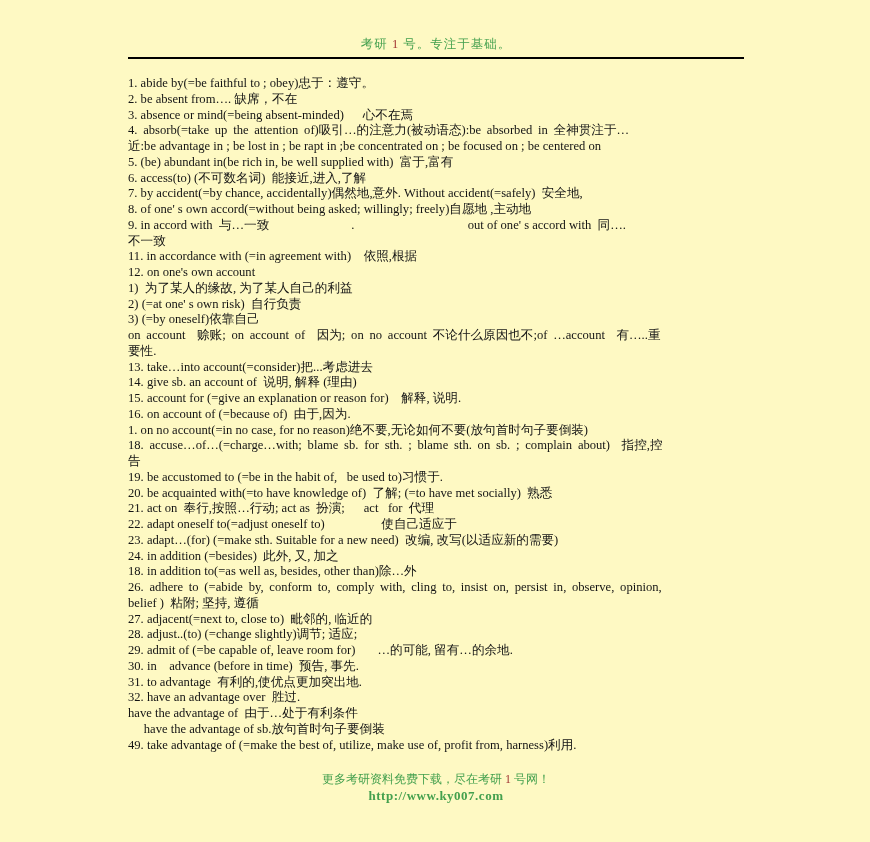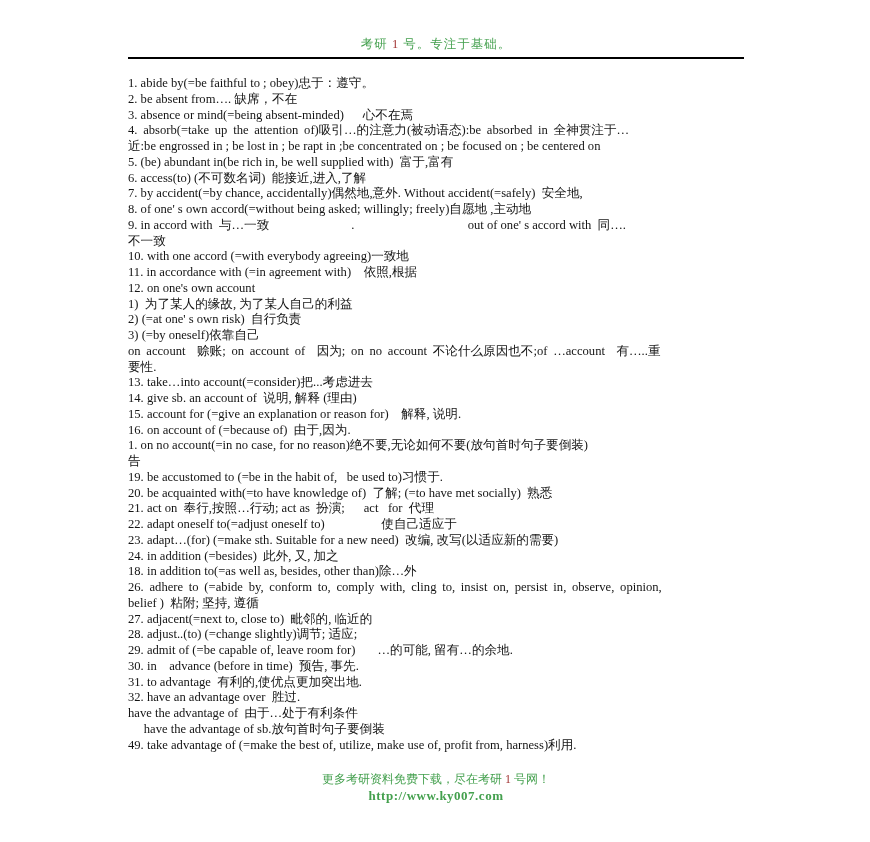--- a/index.html
+++ b/index.html
@@ -1,19 +1,19 @@
 <!DOCTYPE html>
 <html><head>
 <meta charset="utf-8">
 <style>
   html,body{margin:0;padding:0;background:#e8e8e8;}
   .page{
     position:relative;
     width:870px;height:842px;
-    background:#ffffff;
+    background:#fef9c3;
     font-family:"Liberation Serif","DejaVu Serif",serif;
     color:#141414;
     overflow:hidden;
   }
   .header{
     position:absolute;
     left:128px;top:36px;
     width:616px;
     text-align:center;
     font-size:12.5px;
@@ -58,40 +58,40 @@
     <span>考研</span>
     <span style="color: rgb(162, 53, 53);">1</span>
     <span>号。专注于基础。</span>
   </div>
 
   <div class="content">
       <div class="line">1. abide by(=be faithful to ; obey)忠于：遵守。</div>
       <div class="line">2. be absent from…. 缺席，不在</div>
       <div class="line">3. absence or mind(=being absent-minded)      心不在焉</div>
       <div class="line stretch">4. absorb(=take up the attention of)吸引…的注意力(被动语态):be absorbed in 全神贯注于…</div>
-      <div class="line">近:be engrossed in ; be lost in ; be rapt in ;be concentrated on ; be focused on ; be centered on</div>
+      <div class="line">近:be advantage in ; be lost in ; be rapt in ;be concentrated on ; be focused on ; be centered on</div>
       <div class="line">5. (be) abundant in(be rich in, be well supplied with)  富于,富有</div>
       <div class="line">6. access(to) (不可数名词)  能接近,进入,了解</div>
       <div class="line">7. by accident(=by chance, accidentally)偶然地,意外. Without accident(=safely)  安全地,</div>
       <div class="line">8. of one' s own accord(=without being asked; willingly; freely)自愿地 ,主动地</div>
       <div class="line">9. in accord with  与…一致                          .                                    out of one' s accord with  同….</div>
       <div class="line">不一致</div>
-      <div class="line">10. with one accord (=with everybody agreeing)一致地</div>
       <div class="line">11. in accordance with (=in agreement with)    依照,根据</div>
       <div class="line">12. on one's own account</div>
       <div class="line">1)  为了某人的缘故, 为了某人自己的利益</div>
       <div class="line">2) (=at one' s own risk)  自行负责</div>
       <div class="line">3) (=by oneself)依靠自己</div>
       <div class="line stretch">on account  赊账; on account of  因为; on no account 不论什么原因也不;of …account  有…..重</div>
       <div class="line">要性.</div>
       <div class="line">13. take…into account(=consider)把...考虑进去</div>
       <div class="line">14. give sb. an account of  说明, 解释 (理由)</div>
       <div class="line">15. account for (=give an explanation or reason for)    解释, 说明.</div>
       <div class="line">16. on account of (=because of)  由于,因为.</div>
       <div class="line">1. on no account(=in no case, for no reason)绝不要,无论如何不要(放句首时句子要倒装)</div>
+      <div class="line stretch">18. accuse…of…(=charge…with; blame sb. for sth. ; blame sth. on sb. ; complain about)  指控,控</div>
       <div class="line">告</div>
       <div class="line">19. be accustomed to (=be in the habit of,   be used to)习惯于.</div>
       <div class="line">20. be acquainted with(=to have knowledge of)  了解; (=to have met socially)  熟悉</div>
       <div class="line">21. act on  奉行,按照…行动; act as  扮演;      act   for  代理</div>
       <div class="line">22. adapt oneself to(=adjust oneself to)                  使自己适应于</div>
       <div class="line">23. adapt…(for) (=make sth. Suitable for a new need)  改编, 改写(以适应新的需要)</div>
       <div class="line">24. in addition (=besides)  此外, 又, 加之</div>
       <div class="line">18. in addition to(=as well as, besides, other than)除…外</div>
       <div class="line stretch">26. adhere to (=abide by, conform to, comply with, cling to, insist on, persist in, observe, opinion,</div>
       <div class="line">belief )  粘附; 坚持, 遵循</div>

